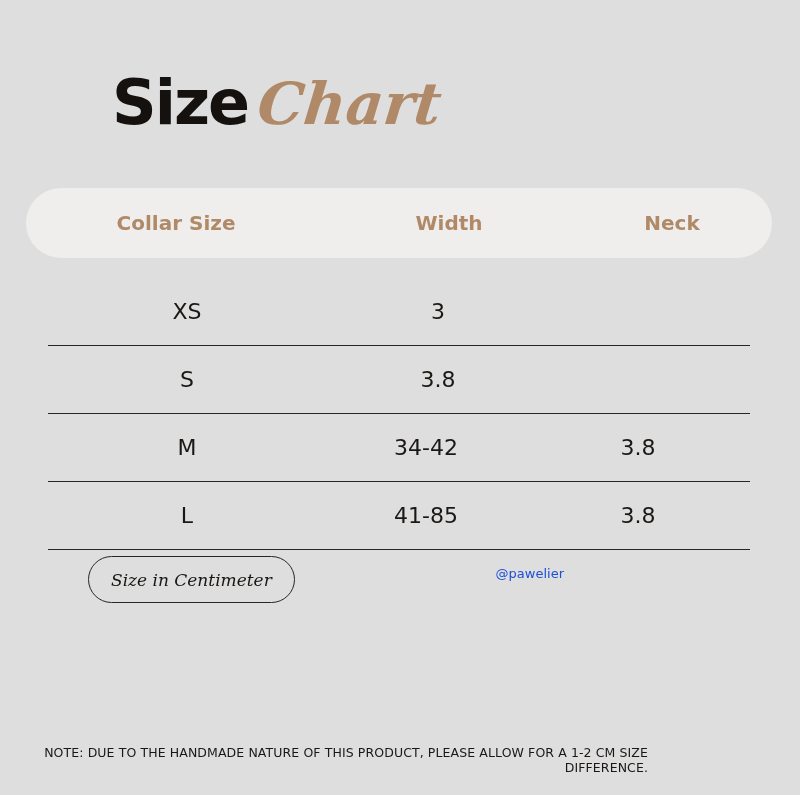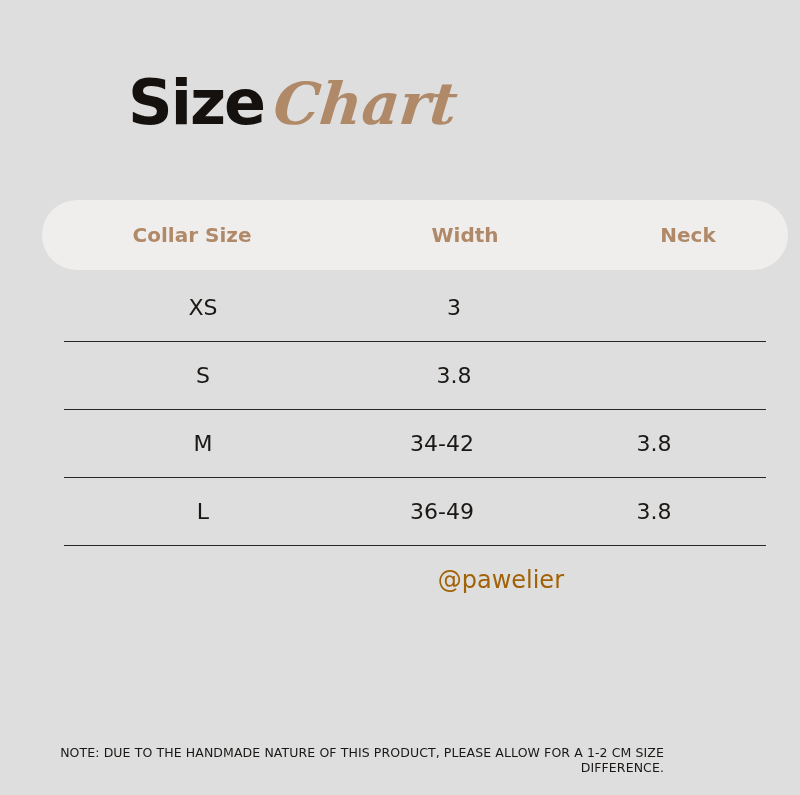--- a/index.html
+++ b/index.html
@@ -11,21 +11,20 @@
     height: 795px;
     background: #dedede;
     font-family: "Liberation Sans", sans-serif;
     overflow: hidden;
   }
   .page {
     position: relative;
     width: 648px;
     height: 795px;
     box-sizing: border-box;
-    margin-left: 16px;
   }
 
   
   .title-block {
     position: absolute;
     left: 112px;
     top: 72px;
     display: flex;
     align-items: baseline;
     white-space: nowrap;
@@ -46,21 +45,21 @@
     color: #b08968;
     line-height: 1;
     margin-left: 10px;
     transform: skewX(-6deg);
   }
 
   
   .table-wrap {
     position: absolute;
     left: 26px;
-    top: 200px;
+    top: 188px;
     width: 746px;
   }
   .header-row {
     box-sizing: border-box;
     height: 70px;
     background: #f0eeec;
     border-radius: 35px;
     display: flex;
     align-items: center;
   }
@@ -70,21 +69,21 @@
     font-size: 20px;
     color: #b08968;
     text-align: center;
   }
   .col-1 { width: 300px; }
   .col-2 { width: 200px; }
   .col-3 { width: 246px; }
 
   .rows {
     margin: 0 22px;
-    padding-top: 4px;
+    padding-top: 20px;
   }
   .data-row {
     display: flex;
     align-items: center;
     height: 67px;
     border-bottom: 1.6px solid #2a2623;
   }
   .data-cell {
     font-family: "DejaVu Sans", sans-serif;
     font-size: 22px;
@@ -108,25 +107,25 @@
     justify-content: center;
     border: 1.5px solid #2a2623;
     border-radius: 24px;
     font-family: "DejaVu Serif", serif;
     font-style: italic;
     font-size: 17px;
     color: #1a1714;
   }
   .handle {
     position: absolute;
-    right: 100px;
+    right: 84px;
     top: 566px;
     font-family: "DejaVu Sans", sans-serif;
-    font-size: 24px;
-    color: #a16207;
+    font-size: 13px;
+    color: #1d4ed8;
   }
   .note {
     position: absolute;
     left: 0;
     right: 0;
     top: 745px;
     text-align: right;
     font-family: "DejaVu Sans", sans-serif;
     font-size: 12.5px;
     letter-spacing: 0.1px;
@@ -160,25 +159,26 @@
         <div class="data-cell d-col-1">S</div>
         <div class="data-cell d-col-3">3.8</div>
       </div>
       <div class="data-row">
         <div class="data-cell d-col-1">M</div>
         <div class="data-cell d-col-2">34-42</div>
         <div class="data-cell d-col-3">3.8</div>
       </div>
       <div class="data-row">
         <div class="data-cell d-col-1">L</div>
-        <div class="data-cell d-col-2">36-49</div>
+        <div class="data-cell d-col-2">41-85</div>
         <div class="data-cell d-col-3">3.8</div>
       </div>
     </div>
 
   </div>
 
+  <div class="unit-pill">Size in Centimeter</div>
 
   <div class="handle">@pawelier</div>
 
   <div class="note">NOTE: DUE TO THE HANDMADE NATURE OF THIS PRODUCT, PLEASE ALLOW FOR A 1-2 CM SIZE DIFFERENCE.</div>
 
 </div>
 
 </body></html>

